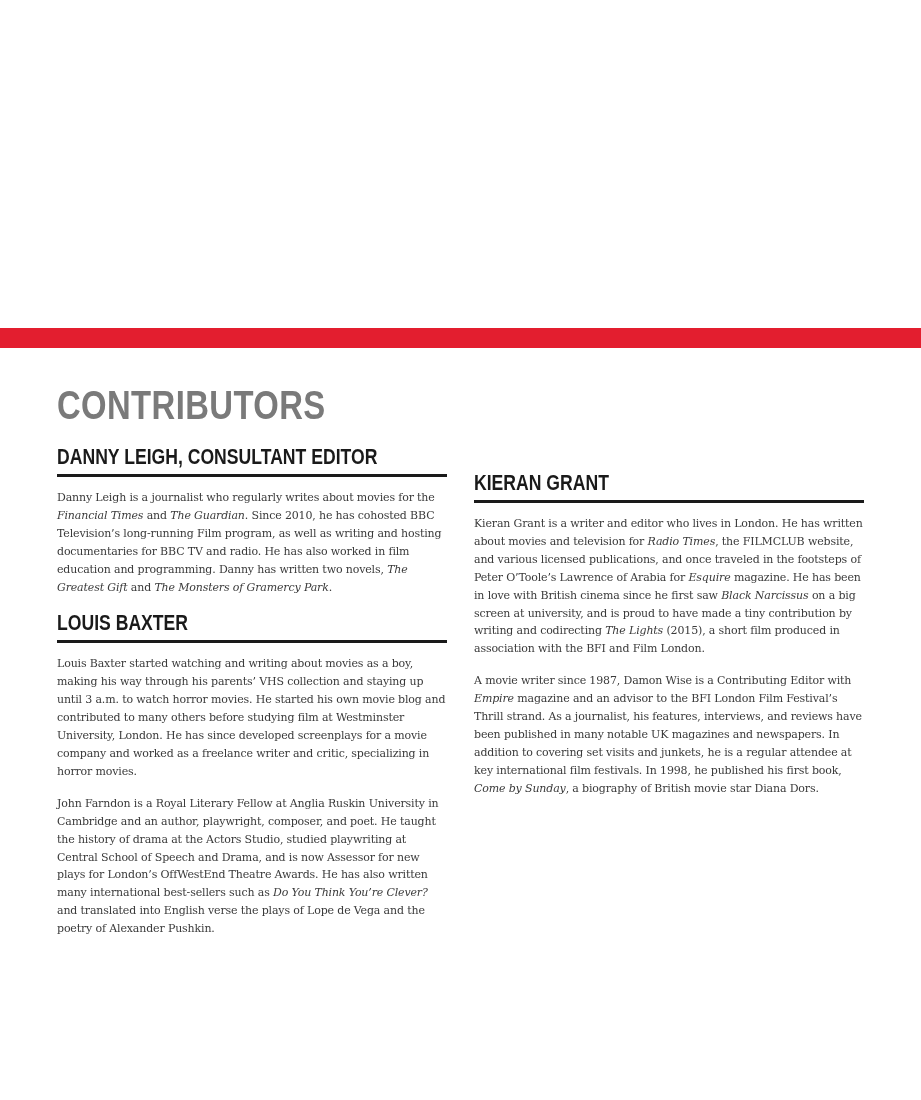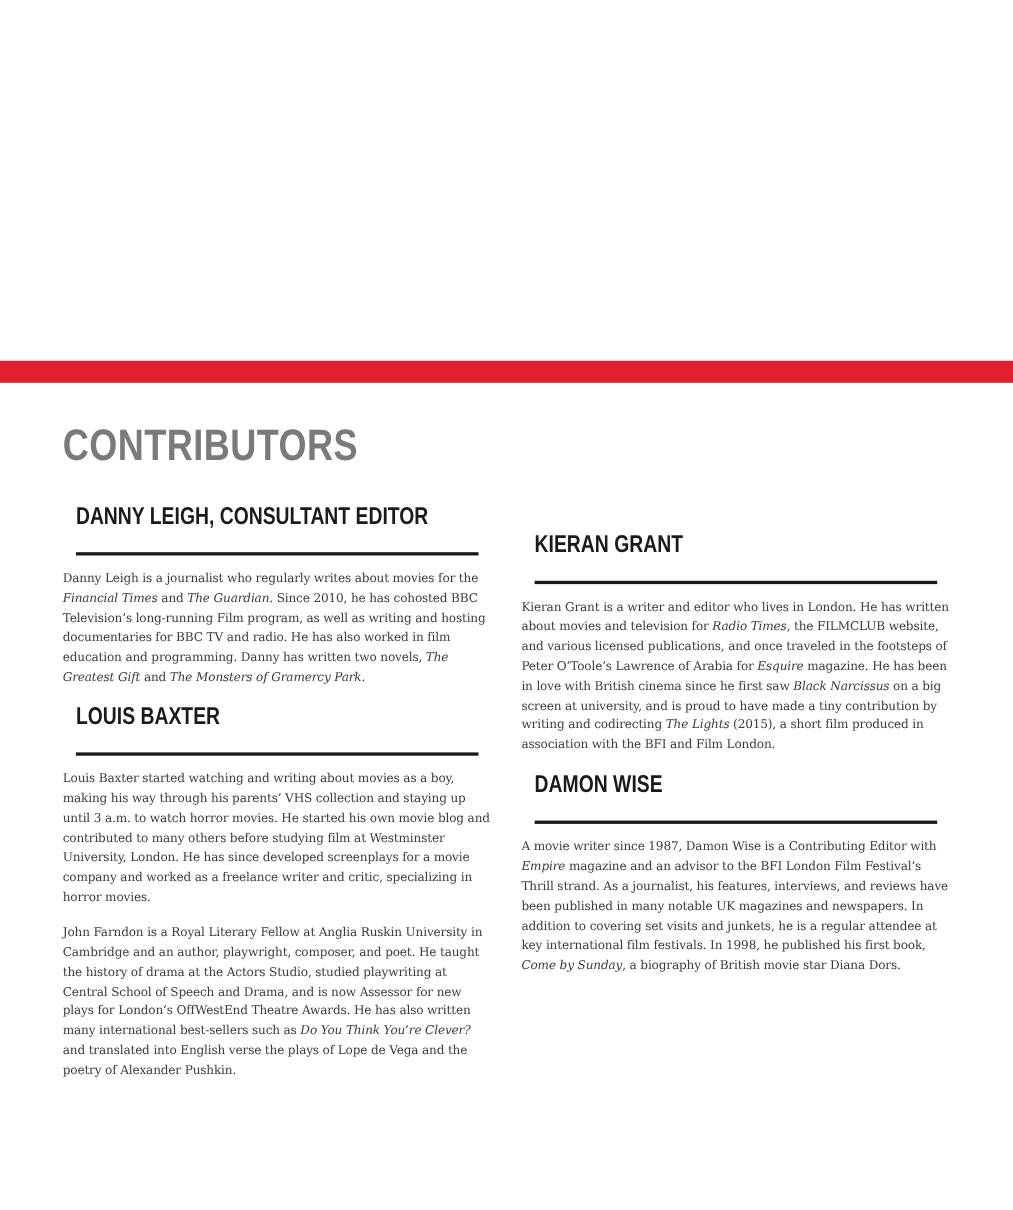--- a/index.html
+++ b/index.html
@@ -9,21 +9,21 @@
     position: absolute; left: 57px; top: 380px; margin: 0;
     font-family: "Liberation Sans", sans-serif; font-weight: bold;
     font-size: 40px; line-height: 50px; color: #7a7a7a;
     transform: scaleX(0.82); transform-origin: left top; letter-spacing: 0.5px;
   }
   .col { position: absolute; width: 390px; }
   .col-left { left: 57px; top: 444px; }
   .col-right { left: 474px; top: 470px; }
   .section { margin-bottom: 14px; }
   .heading {
-    margin: 12px; padding-bottom: 20px; border-bottom: 3px solid #1a1a1a;
+    margin: 0; padding-bottom: 4px; border-bottom: 3px solid #1a1a1a;
     font-family: "Liberation Sans", sans-serif; font-weight: bold;
     font-size: 22px; line-height: 26px; color: #1a1a1a; white-space: nowrap;
   }
   .heading span { display: inline-block; transform: scaleX(0.8); transform-origin: left center; }
   .bio {
     margin: 12px 0 0 0;
     font-family: "DejaVu Serif", serif; font-size: 11px; line-height: 17.9px;
     color: #3a3a3a; letter-spacing: -0.15px;
   }
   .bio em { font-style: italic; }
@@ -48,16 +48,15 @@
     <p class="bio">John Farndon is a Royal Literary Fellow at Anglia Ruskin University in Cambridge and an author, playwright, composer, and poet. He taught the history of drama at the Actors Studio, studied playwriting at Central School of Speech and Drama, and is now Assessor for new plays for London’s OffWestEnd Theatre Awards. He has also written many international best-sellers such as <em>Do You Think You’re Clever?</em> and translated into English verse the plays of Lope de Vega and the poetry of Alexander Pushkin.</p>
   </div>
 </div>
 
 <div class="col col-right">
   <div class="section">
     <h2 class="heading"><span>KIERAN GRANT</span></h2>
     <p class="bio">Kieran Grant is a writer and editor who lives in London. He has written about movies and television for <em>Radio Times</em>, the FILMCLUB website, and various licensed publications, and once traveled in the footsteps of Peter O’Toole’s Lawrence of Arabia for <em>Esquire</em> magazine. He has been in love with British cinema since he first saw <em>Black Narcissus</em> on a big screen at university, and is proud to have made a tiny contribution by writing and codirecting <em>The Lights</em> (2015), a short film produced in association with the BFI and Film London.</p>
   </div>
   <div class="section">
-    <h2 class="heading"><span>DAMON WISE</span></h2>
     <p class="bio">A movie writer since 1987, Damon Wise is a Contributing Editor with <em>Empire</em> magazine and an advisor to the BFI London Film Festival’s Thrill strand. As a journalist, his features, interviews, and reviews have been published in many notable UK magazines and newspapers. In addition to covering set visits and junkets, he is a regular attendee at key international film festivals. In 1998, he published his first book, <em>Come by Sunday</em>, a biography of British movie star Diana Dors.</p>
   </div>
 </div>
 
 </body></html>

